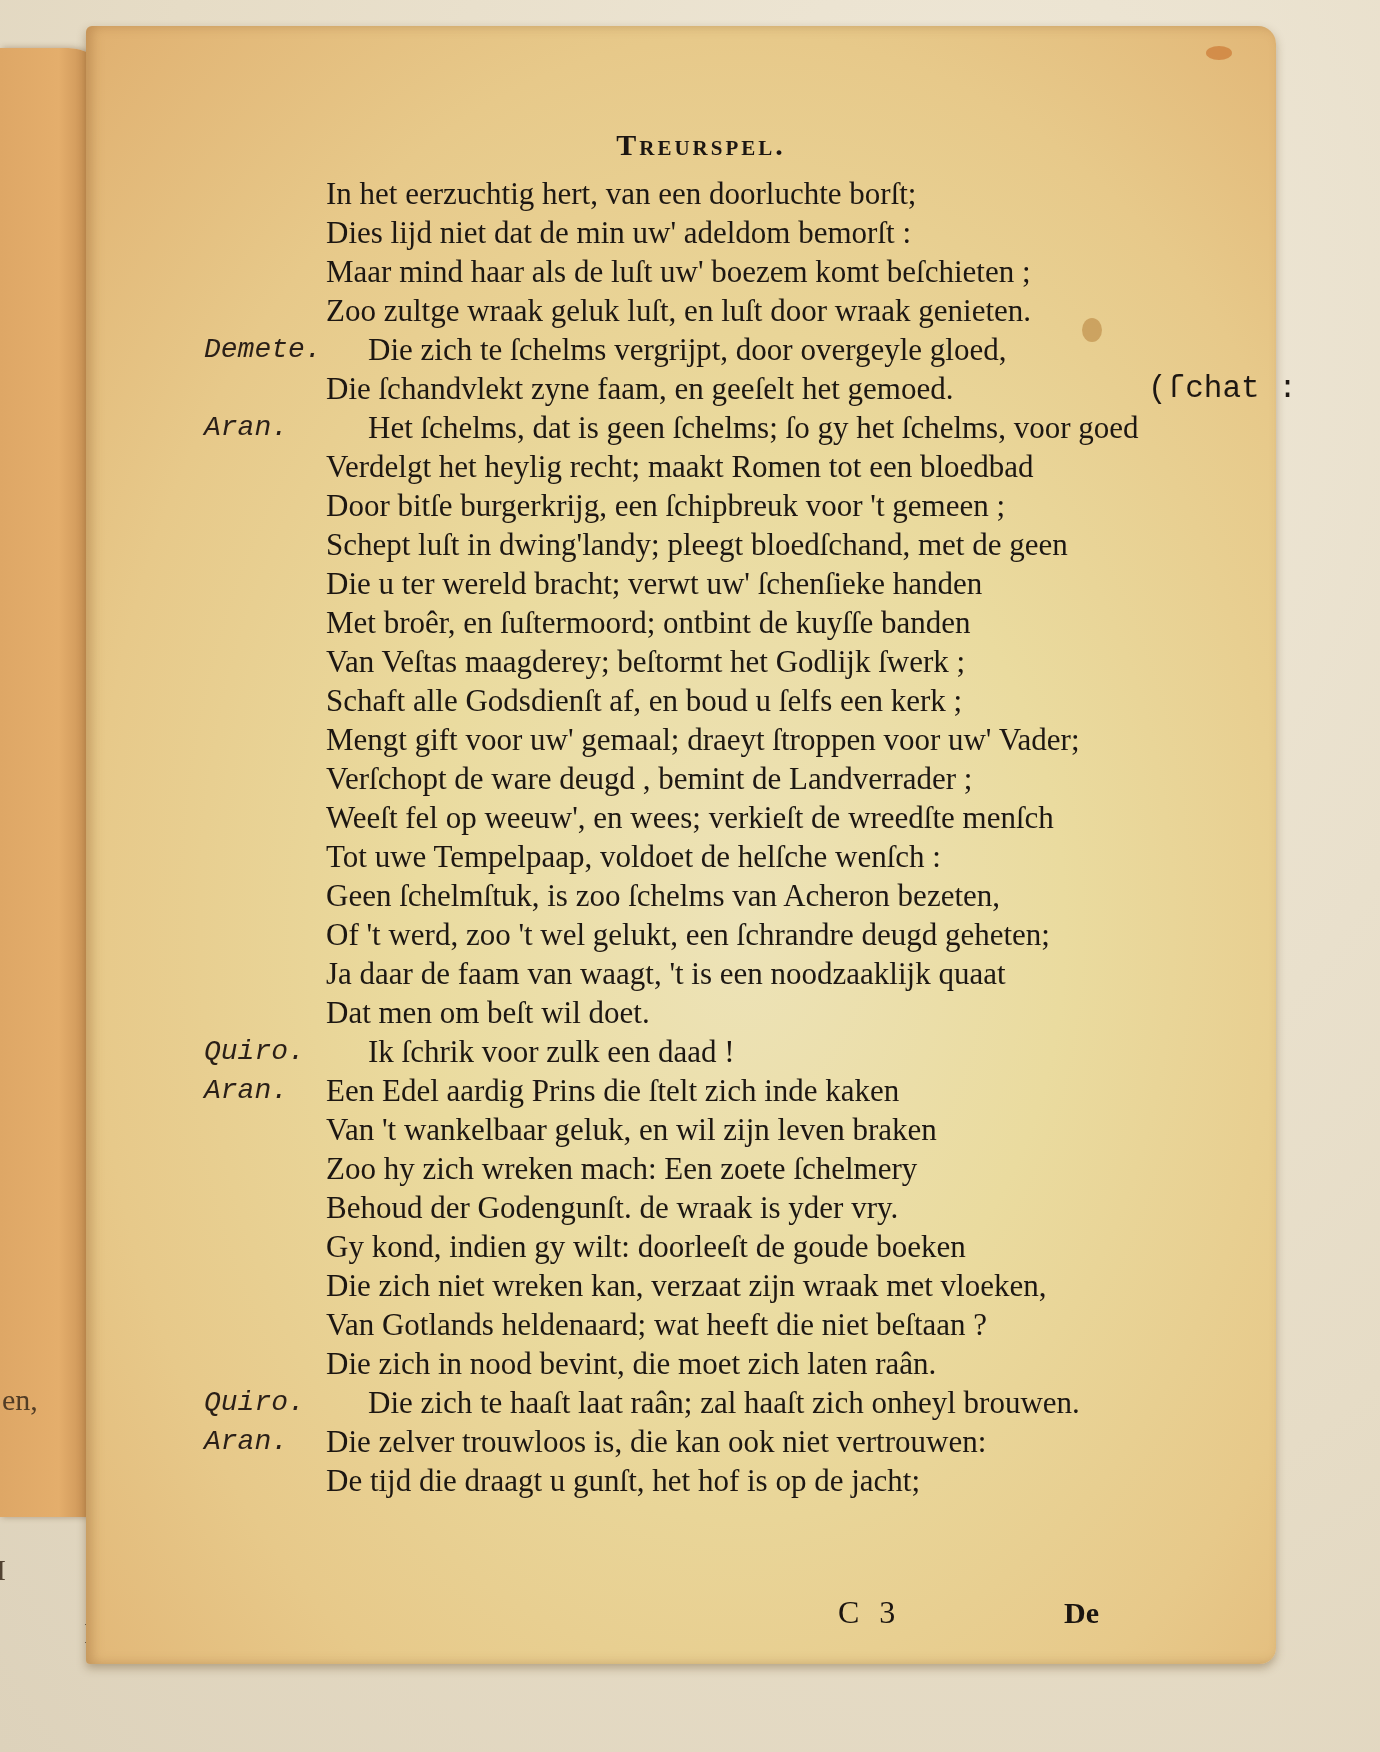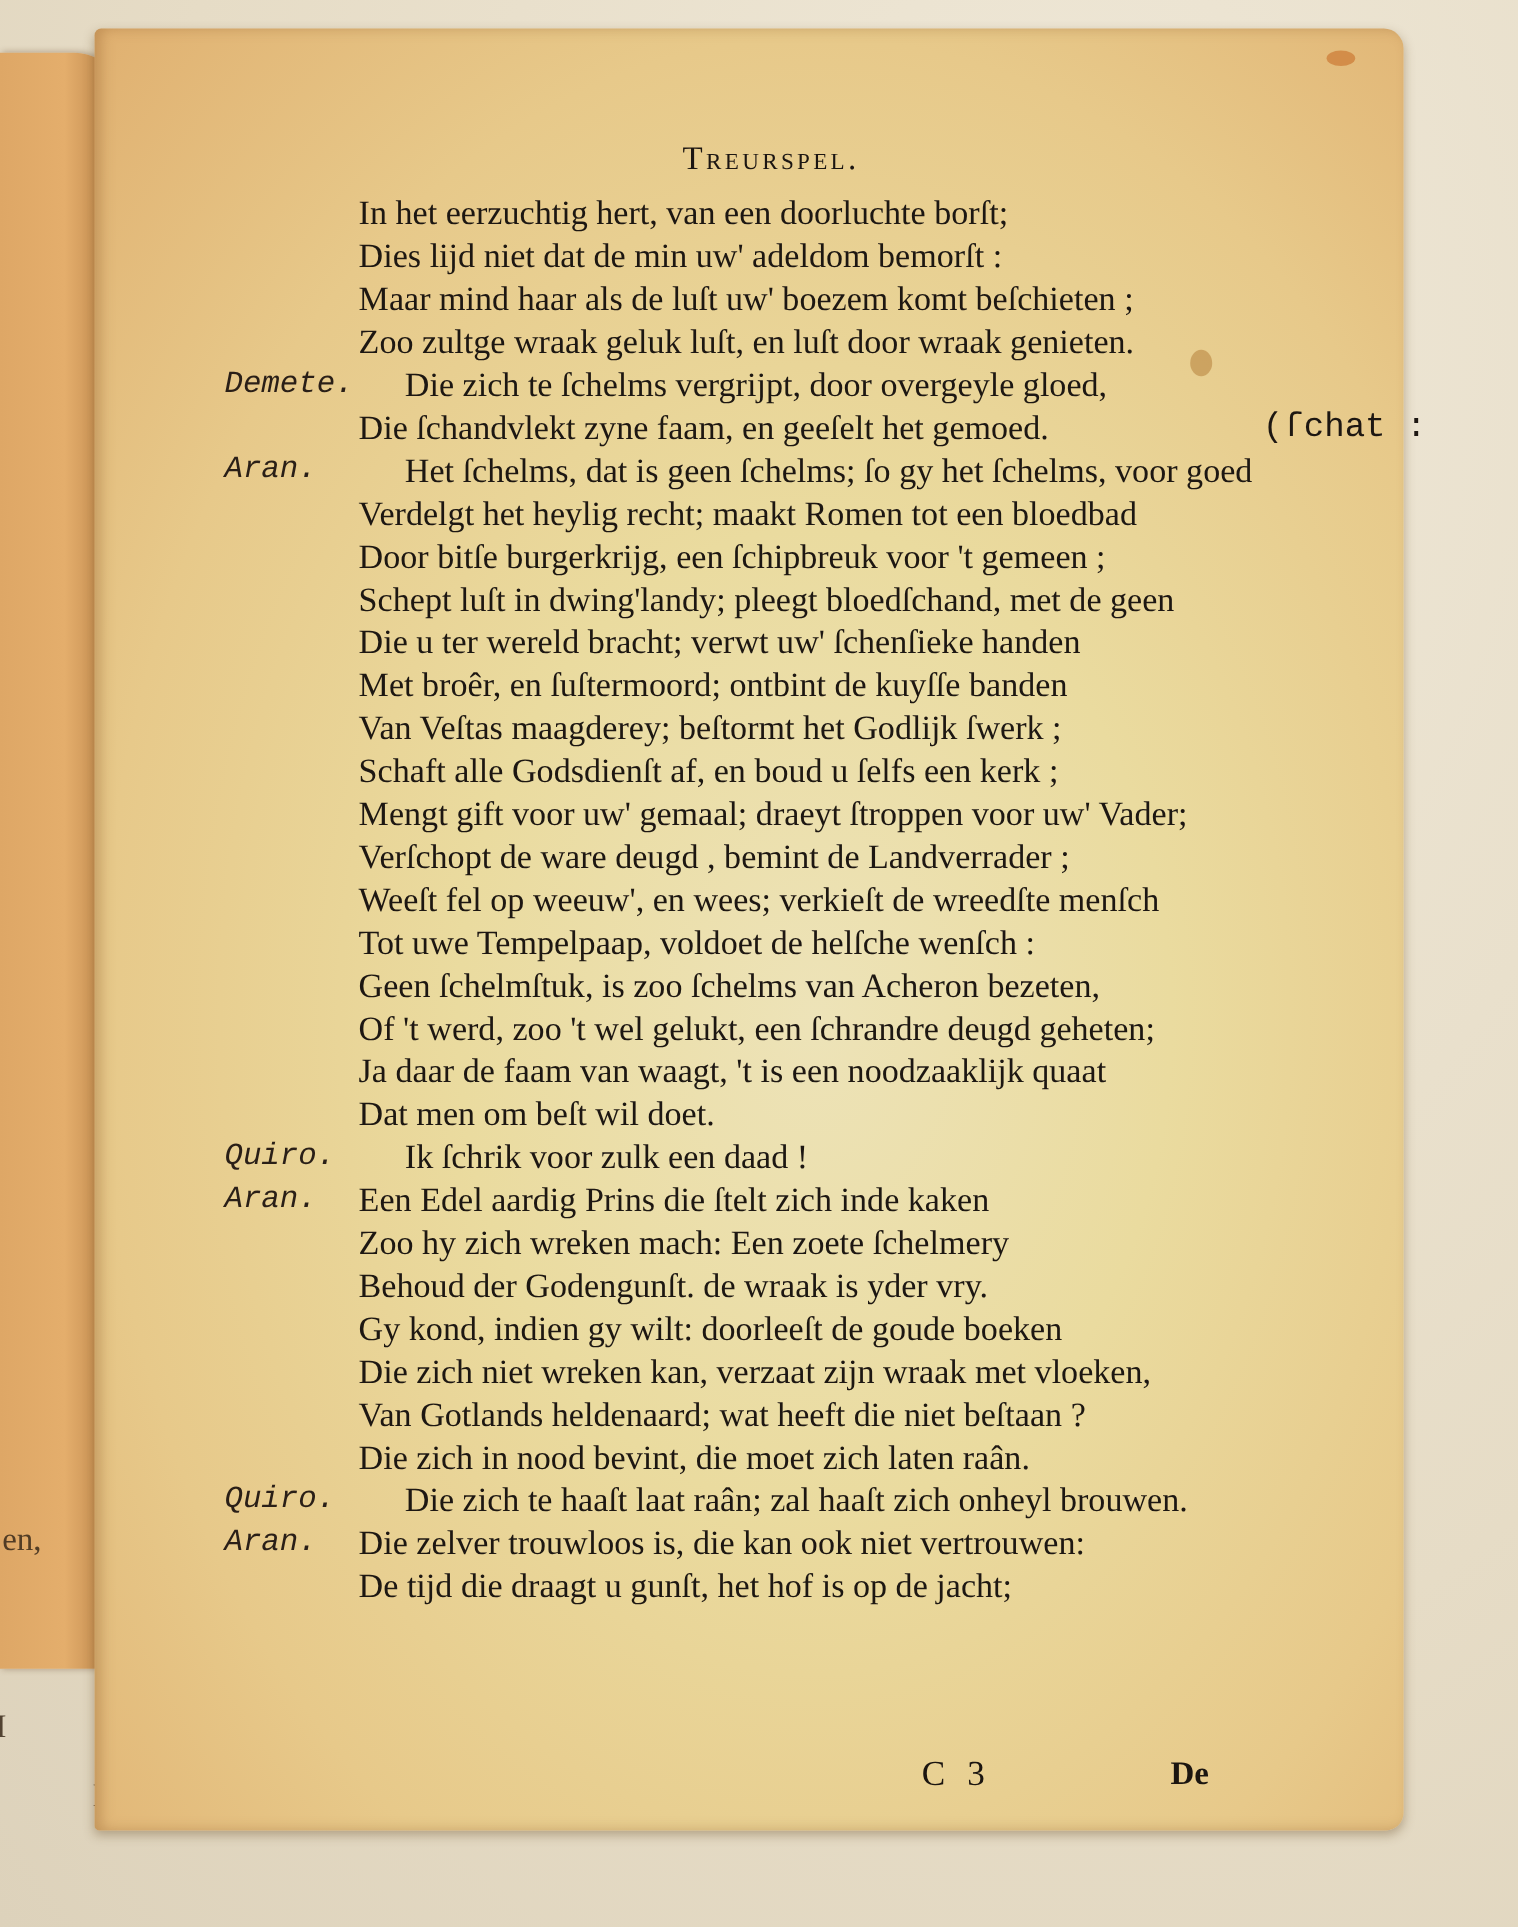--- a/index.html
+++ b/index.html
@@ -65,20 +65,21 @@
       top: 102px;
       left: 0;
       width: 100%;
       text-align: center;
       font-size: 30px;
       letter-spacing: 3px;
       color: #1c1612;
       font-variant: small-caps;
       padding-left: 40px;
       box-sizing: border-box;
+      font-weight: bold;
     }
     .lines {
       position: absolute;
       left: 0;
       top: 148px;
       width: 100%;
     }
     .line {
       position: relative;
       height: 39px;
@@ -221,20 +222,23 @@
       </div>
       <div class="line indent">
         <span class="speaker">Quiro.</span>
         <span class="text">Ik ſchrik voor zulk een daad !</span>
       </div>
       <div class="line">
         <span class="speaker">Aran.</span>
         <span class="text">Een Edel aardig Prins die ſtelt zich inde kaken</span>
       </div>
       <div class="line">
+        <span class="text">Van 't wankelbaar geluk, en wil zijn leven braken</span>
+      </div>
+      <div class="line">
         <span class="text">Zoo hy zich wreken mach: Een zoete ſchelmery</span>
       </div>
       <div class="line">
         <span class="text">Behoud der Godengunſt. de wraak is yder vry.</span>
       </div>
       <div class="line">
         <span class="text">Gy kond, indien gy wilt: doorleeſt de goude boeken</span>
       </div>
       <div class="line">
         <span class="text">Die zich niet wreken kan, verzaat zijn wraak met vloeken,</span>

